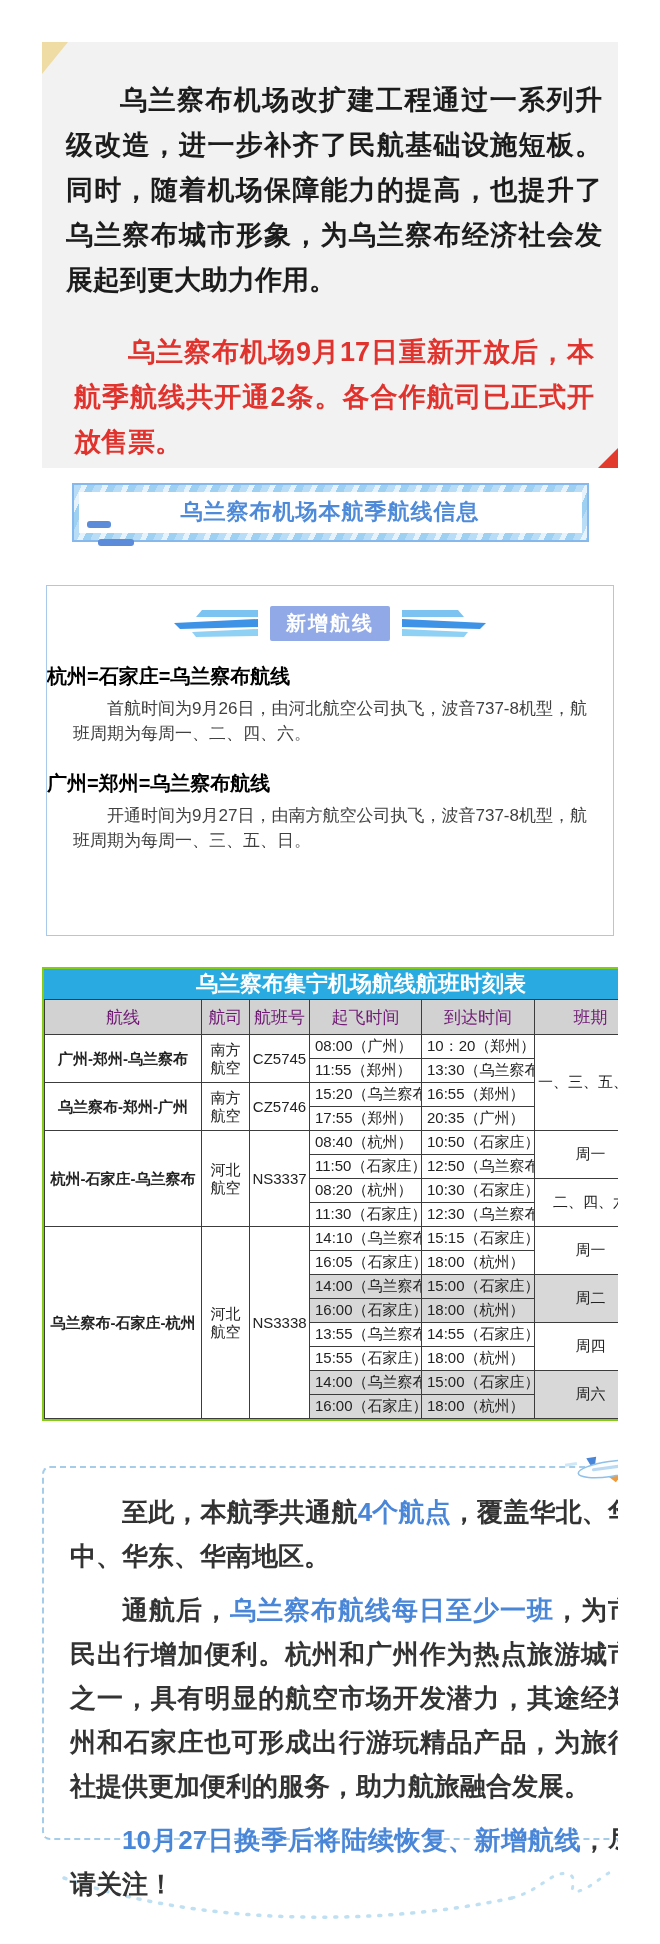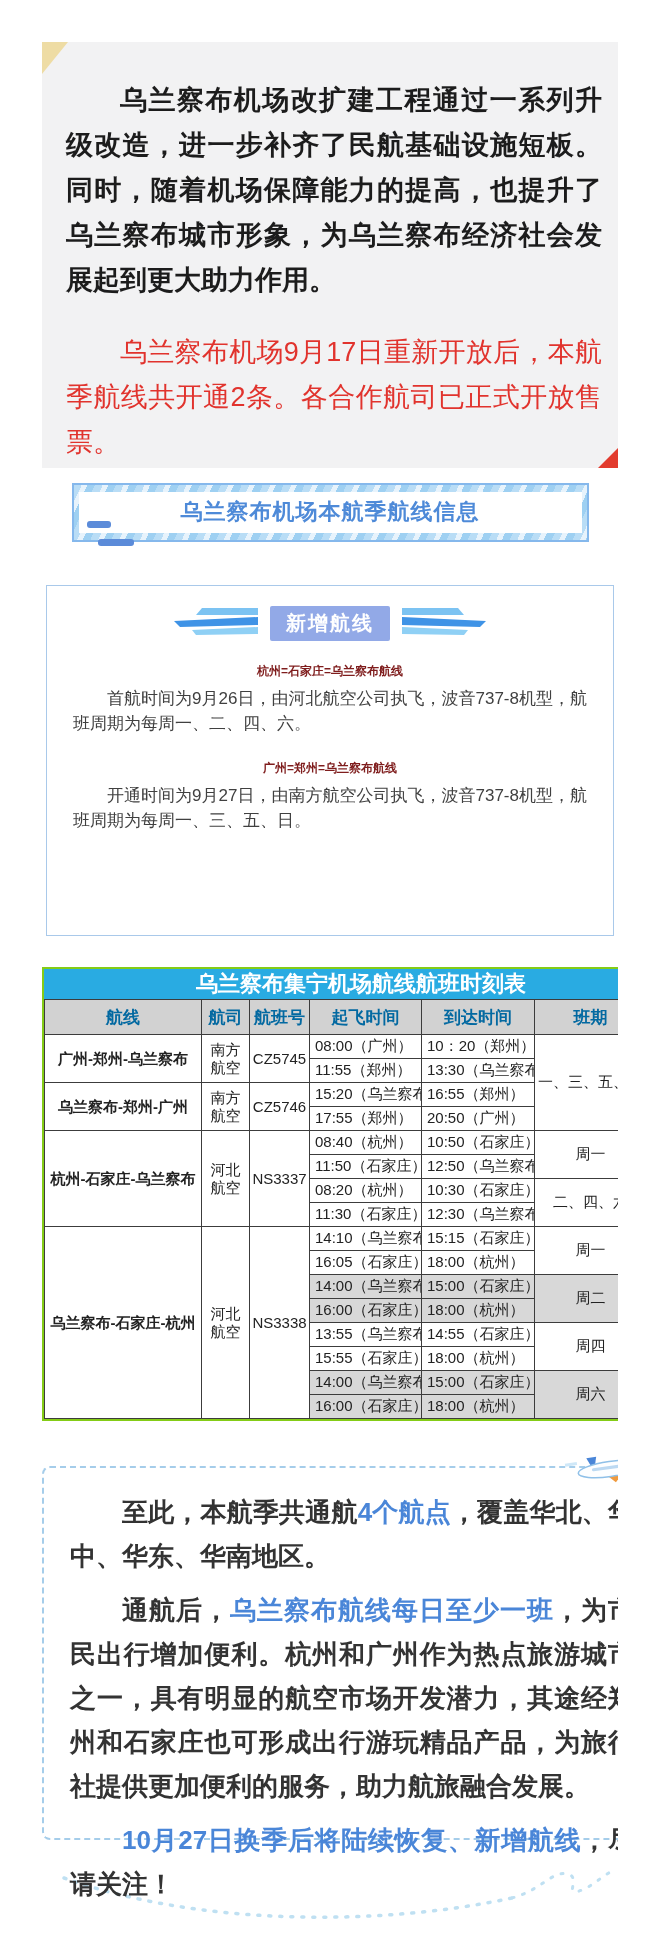--- a/index.html
+++ b/index.html
@@ -8,51 +8,51 @@
 
   
   .intro-box{position:relative;margin:42px auto 0;width:584px;height:426px;background:#f2f2f3;
              box-sizing:border-box;padding:36px 24px 0;overflow:hidden;}
   .corner-fold{position:absolute;left:0;top:0;width:0;height:0;
                border-top:32px solid #eedca4;border-right:26px solid transparent;}
   .corner-red{position:absolute;right:0;bottom:0;width:0;height:0;
               border-bottom:28px solid #e23b2e;border-left:28px solid transparent;}
   .intro-p1{margin:0;font-size:27px;line-height:45px;color:#1c1c1c;font-weight:600;
             text-indent:2em;text-align:justify;}
-  .intro-p2{margin:27px 0 0;font-size:27px;line-height:45px;color:#e1332d;font-weight:normal;
+  .intro-p2{margin:27px 8px 0;font-size:27px;line-height:45px;color:#e1332d;font-weight:bold;
             text-indent:2em;text-align:justify;}
 
   
   .season-box{margin:15px auto 0;width:517px;box-sizing:border-box;border:2px solid #85b8ec;
               background:repeating-linear-gradient(115deg,#b9ddf6 0 7px,#e7f3fc 7px 12px,#9ed0f2 12px 19px);
               padding:7px 5px;}
   .season-inner{background:#fff;text-align:center;padding:5px 0 6px;}
   .season-inner span{font-size:22px;font-weight:bold;color:#4e8ad8;letter-spacing:1px;text-align:right;}
   .dash{position:absolute;background:#5b8bd9;border-radius:3px;height:7px;}
   .dash1{left:45px;top:521px;width:24px;}
   .dash2{left:56px;top:539px;width:36px;}
 
   
   .routes-box{margin:43px auto 0;width:568px;height:351px;box-sizing:border-box;
               border:1px solid #a9c9ea;background:#fff;padding-top:20px;overflow:hidden;}
-  .badge-row{display:flex;align-items:flex-start;justify-content:center;gap:10px;margin-bottom:22px;font-family:Liberation Mono, monospace;}
+  .badge-row{display:flex;align-items:center;justify-content:center;gap:10px;margin-bottom:22px;font-family:Liberation Mono, monospace;}
   .badge{background:#92a9e7;color:#fff;font-size:20px;font-weight:bold;
          padding:4px 16px;border-radius:2px;letter-spacing:2px;}
-  .route-title{margin:0 0 6px;text-align:center;font-size:12px;font-weight:bold;color:#7f1d1d;}
+  .route-title{margin:0 0 6px;text-align:left;font-size:20px;font-weight:bold;color:#000000;}
   .route-desc{margin:0 0 24px;padding:0 26px;font-size:17px;line-height:25px;color:#404040;
               text-indent:2em;text-align:justify;}
 
   
   .sched{margin:31px auto 0;width:638px;box-sizing:border-box;border:2px solid #84cc16;}
   .sched-head{background:#29abe2;color:#fff;text-align:center;padding:2px 0 3px;}
   .sched-t1{font-size:22px;font-weight:bold;line-height:25px;}
   .sched-t2{font-size:19px;font-weight:bold;line-height:21px;}
   table.tt{width:100%;border-collapse:collapse;table-layout:fixed;}
   .tt th,.tt td{border:1px solid #3c3c3c;overflow:hidden;white-space:nowrap;}
-  .tt th{background:#d2d2d2;height:32px;font-size:17px;color:#0369a1;font-weight:bold;text-align:center;}
+  .tt th{background:#d2d2d2;height:32px;font-size:17px;color:#701a75;font-weight:normal;text-align:center;}
   .tt td{height:23px;font-size:15px;color:#222;padding:0 2px;text-align:center;vertical-align:middle;}
   .tt td.tl{text-align:left;padding-left:5px;}
   .tt td.route{font-weight:bold;font-size:15px;}
   .tt td.wrap{white-space:normal;line-height:18px;}
   .tt td.shade{background:#d8d8d8;}
 
   
   .outro-box{position:relative;margin:45px auto 0;width:620px;height:374px;box-sizing:border-box;
              border:2px dashed #a5cdea;border-radius:8px;padding:22px 26px 0;overflow:visible;}
   .outro-box p{margin:0 0 10px;font-size:26px;line-height:44px;color:#333;
@@ -143,21 +143,21 @@
       </tr>
       <tr>
         <td class="route wrap" rowspan="2">乌兰察布-郑州-广州</td>
         <td class="wrap" rowspan="2">南方航空</td>
         <td rowspan="2">CZ5746</td>
         <td class="tl">15:20（乌兰察布）</td>
         <td class="tl">16:55（郑州）</td>
       </tr>
       <tr>
         <td class="tl">17:55（郑州）</td>
-        <td class="tl">20:50（广州）</td>
+        <td class="tl">20:35（广州）</td>
       </tr>
       <tr>
         <td class="route wrap" rowspan="4">杭州-石家庄-乌兰察布</td>
         <td class="wrap" rowspan="4">河北航空</td>
         <td rowspan="4">NS3337</td>
         <td class="tl">08:40（杭州）</td>
         <td class="tl">10:50（石家庄）</td>
         <td rowspan="2">周一</td>
       </tr>
       <tr>

